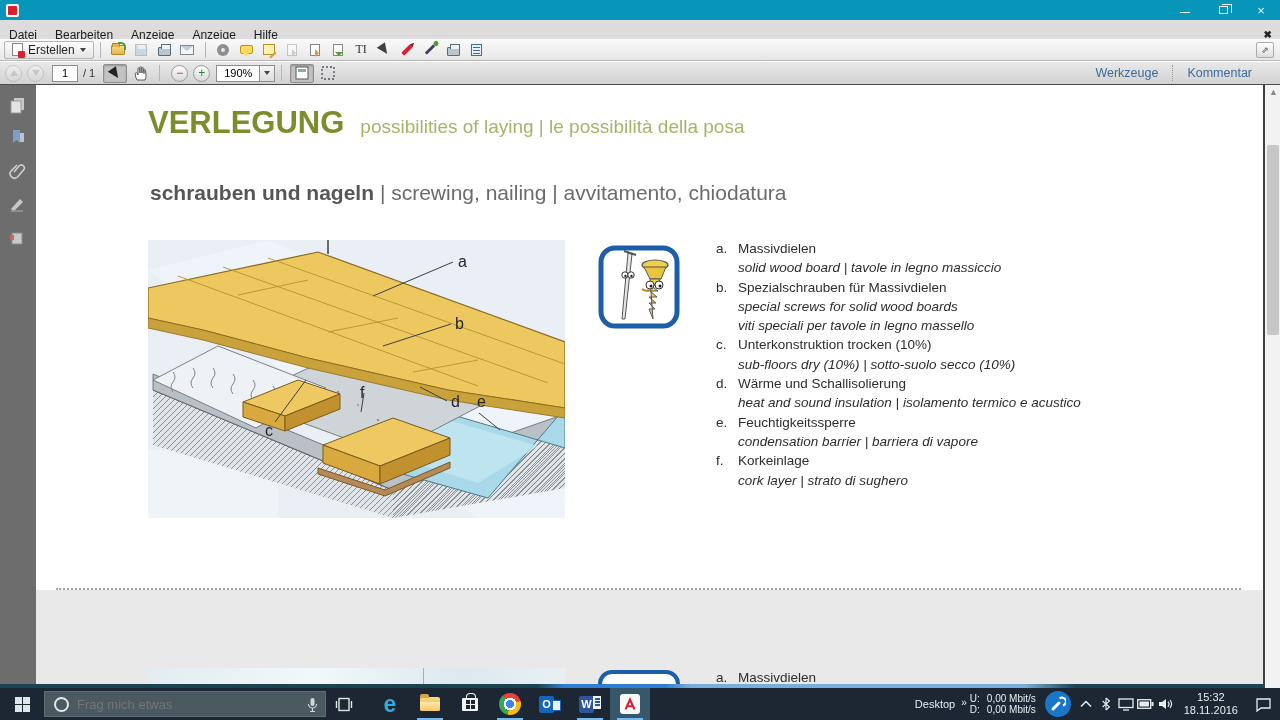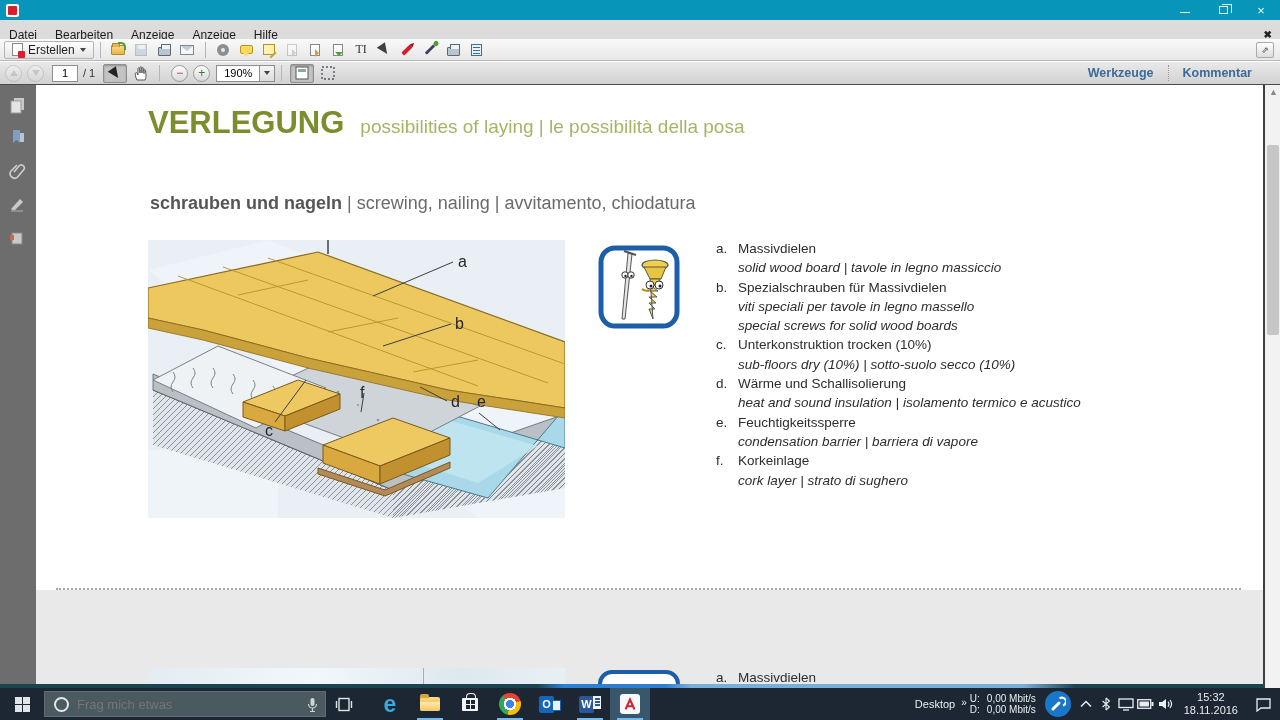--- a/index.html
+++ b/index.html
@@ -68,36 +68,36 @@
 .rnd{width:17px;height:17px;border-radius:50%;background:linear-gradient(#fdfdfd,#d8d8d8);border:1px solid #9b9b9b;display:flex;align-items:center;justify-content:center;margin-left:5px;font-size:9px;color:#555}
 .tri-up{width:0;height:0;border-left:4px solid transparent;border-right:4px solid transparent;border-bottom:6px solid #9aa7b8}
 .tri-down{width:0;height:0;border-left:4px solid transparent;border-right:4px solid transparent;border-top:6px solid #9aa7b8}
 .pagebox{width:26px;height:17px;border:1px solid #8e8e8e;background:#fff;margin-left:8px;text-align:center;font-size:11px;font-family:"Liberation Sans",sans-serif}
 .pagetotal{margin:0 6px 0 5px;color:#333}
 .toolbtn{width:24px;height:19px;border:1px solid transparent;border-radius:2px;display:flex;align-items:center;justify-content:center;margin-left:2px}
 .toolbtn.pressed{background:#c3c3c3;border-color:#8f8f8f;box-shadow:inset 0 1px 2px rgba(0,0,0,.25)}
 .zoombox{width:44px;height:17px;border:1px solid #8e8e8e;background:#fff;margin-left:6px;text-align:center;font-size:11px}
 .zoomdrop{width:15px;height:17px;border:1px solid #8e8e8e;border-left:none;background:linear-gradient(#f5f5f5,#ddd);display:flex;align-items:center;justify-content:center}
 .tb2-right{margin-left:auto;display:flex;align-items:center;height:100%;margin-right:14px}
-.tb2-link{color:#3d6b99;font-weight:bold;font-size:12.5px;padding:0 14px}
+.tb2-link{color:#3d6b99;font-weight:normal;font-size:12.5px;padding:0 14px}
 .tb2-dotsep{width:1px;height:16px;border-left:1px dotted #9a9a9a}
 
 
 .docarea{position:absolute;left:0;top:85px;width:1280px;height:603px;background:#fff;overflow:hidden}
 .leftnav{position:absolute;left:0;top:0;width:36px;height:603px;background:#6d6d6d;display:flex;flex-direction:column;align-items:center;padding-top:10px;gap:13px}
 .navico{width:20px;height:20px;display:flex;align-items:center;justify-content:center}
 .scrollbar{position:absolute;right:0;top:0;width:17px;height:603px;background:#f2f2f2;border-left:2px solid #3f3f3f}
 .sb-up{position:absolute;top:2px;left:3px;width:11px;height:11px;color:#888;font-size:9px;text-align:center;line-height:11px}
 .sb-thumb{position:absolute;top:60px;left:2px;width:12px;height:190px;background:#c6c6c6;border-radius:2px}
 
 
 .headrow{position:absolute;left:148px;top:20px;display:flex;align-items:baseline;white-space:nowrap}
 .h-title{font-size:31px;font-weight:bold;color:#7c8d2c;letter-spacing:0px}
 .h-sub{font-size:19px;color:#a9b368;margin-left:16px}
-.sec-head{position:absolute;left:150px;top:108px;font-size:18px;color:#6b6b6b;white-space:nowrap}
+.sec-head{position:absolute;left:150px;top:96px;font-size:21px;color:#6b6b6b;white-space:nowrap}
 .sec-head b{color:#565656}
 .illustration{position:absolute;left:148px;top:155px;width:417px;height:278px}
 .iconbox{position:absolute;left:598px;top:160px;width:82px;height:84px}
 .itemlist{position:absolute;left:716px;top:154px;font-size:13.5px;color:#2d2d2d;line-height:19.3px}
 .item{display:grid;grid-template-columns:22px 1fr}
 .item .sub{font-style:italic;grid-column:2}
 .dotline{position:absolute;left:56px;top:503px;width:1185px;border-top:2px dotted #a2a6aa}
 .sec2bg{position:absolute;left:36px;top:505px;width:1227px;height:94px;background:#e9e9e9}
 .sec2-head{position:absolute;left:150px;top:540px;font-size:15.5px;color:#6b6b6b;white-space:nowrap}
 .sec2-head b{color:#565656}
@@ -443,22 +443,22 @@
 
     <div class="itemlist">
       <div class="item">
         <span>a.</span>
         <span>Massivdielen</span>
         <span class="sub">solid wood board  |  tavole in legno massiccio</span>
       </div>
       <div class="item">
         <span>b.</span>
         <span>Spezialschrauben für Massivdielen</span>
+        <span class="sub">special screws for solid wood boards</span>
         <span class="sub">viti speciali per tavole in legno massello</span>
-        <span class="sub">special screws for solid wood boards</span>
       </div>
       <div class="item">
         <span>c.</span>
         <span>Unterkonstruktion trocken (10%)</span>
         <span class="sub">sub-floors dry (10%)  | sotto-suolo secco (10%)</span>
       </div>
       <div class="item">
         <span>d.</span>
         <span>Wärme und Schallisolierung</span>
         <span class="sub">heat and sound insulation  | isolamento termico e acustico</span>

